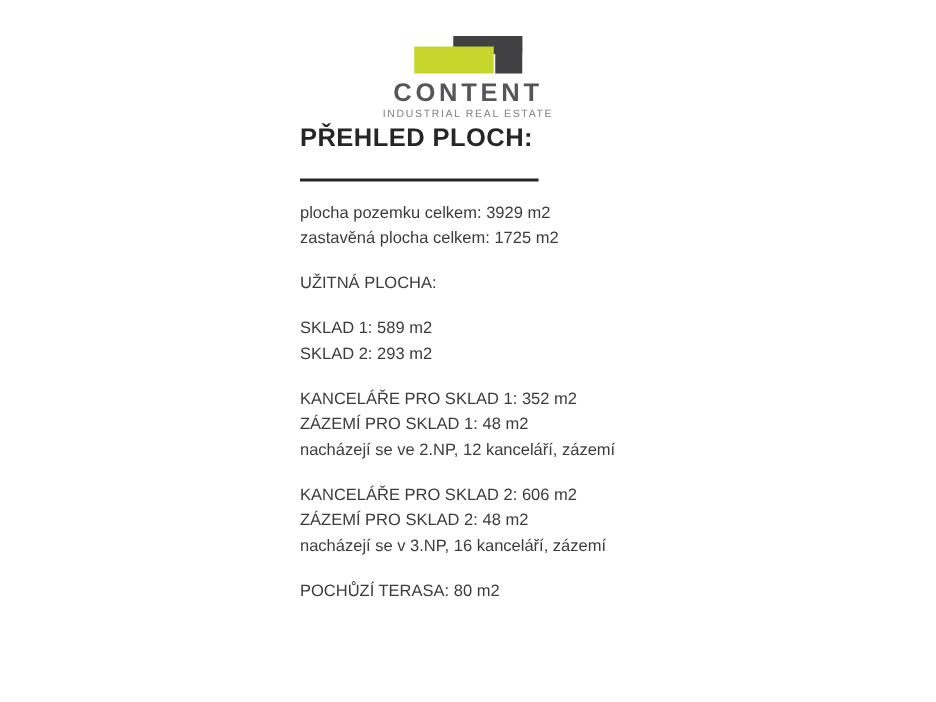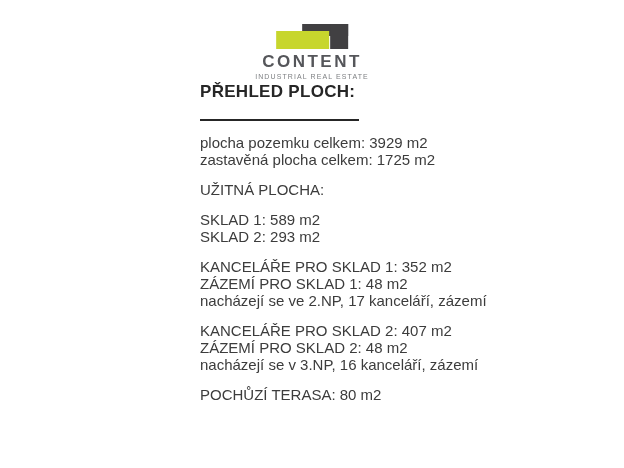--- a/index.html
+++ b/index.html
@@ -56,21 +56,21 @@
     margin-bottom: 13px;
   }
   .doc-heading span {
     display: inline-block;
     border-bottom: 2px solid var(--heading);
     padding-right: 4px;
     padding-bottom: 17px;
   }
   .group { margin-bottom: 13px; }
   .group p {
-    font-size: 15px;
+    font-size: 11px;
     line-height: 17px;
     white-space: nowrap;
   }
 </style>
 </head>
 <body>
 
 <div class="page">
 
   <div class="logo-block">
@@ -100,25 +100,25 @@
 
     <div class="group">
       <p>SKLAD 1: 589 m2</p>
       <p>SKLAD 2: 293 m2</p>
     </div>
 
 
     <div class="group">
       <p>KANCELÁŘE PRO SKLAD 1: 352 m2</p>
       <p>ZÁZEMÍ PRO SKLAD 1: 48 m2</p>
-      <p>nacházejí se ve 2.NP, 17 kanceláří, zázemí</p>
+      <p>nacházejí se ve 2.NP, 12 kanceláří, zázemí</p>
     </div>
 
     <div class="group">
-      <p>KANCELÁŘE PRO SKLAD 2: 407 m2</p>
+      <p>KANCELÁŘE PRO SKLAD 2: 606 m2</p>
       <p>ZÁZEMÍ PRO SKLAD 2: 48 m2</p>
       <p>nacházejí se v 3.NP, 16 kanceláří, zázemí</p>
     </div>
 
     <div class="group">
       <p>POCHŮZÍ TERASA: 80 m2</p>
     </div>
 
   </div>
 </div>

